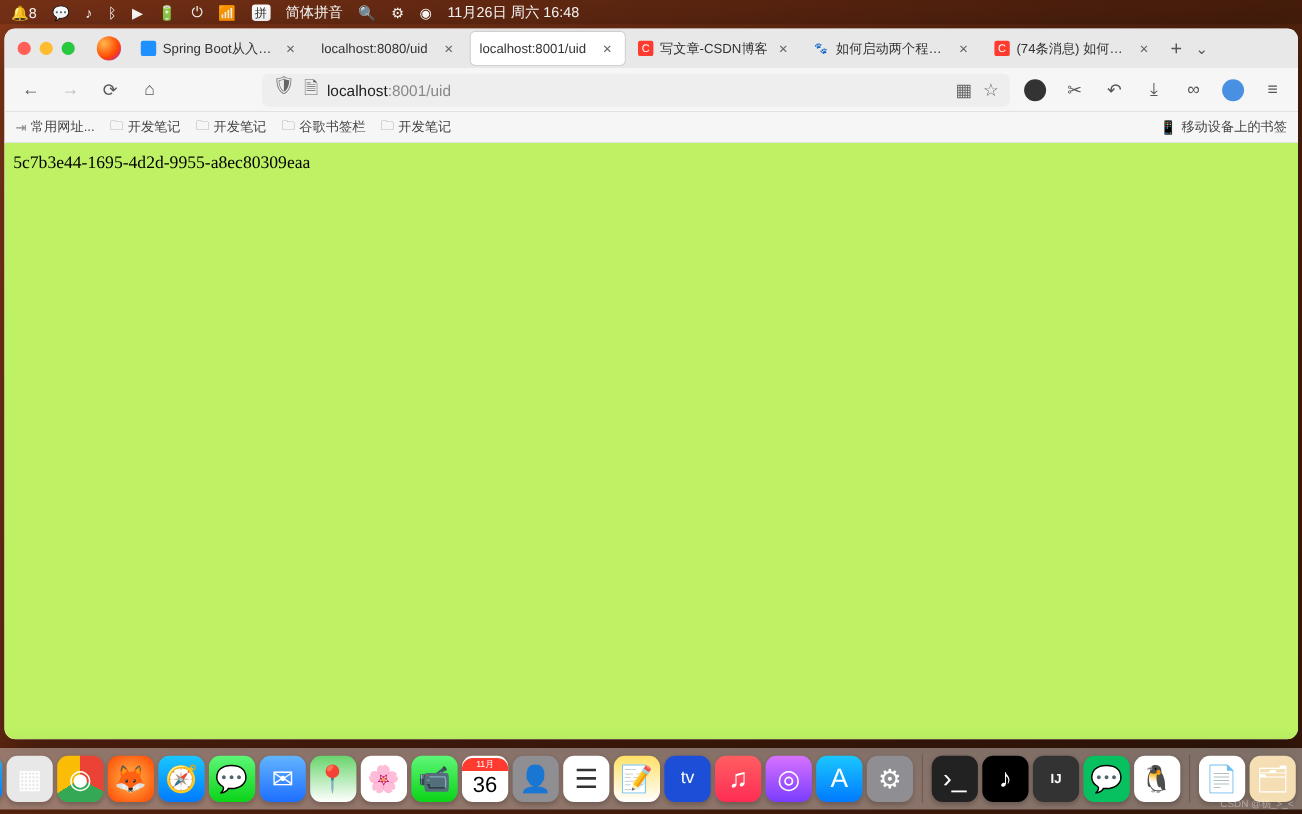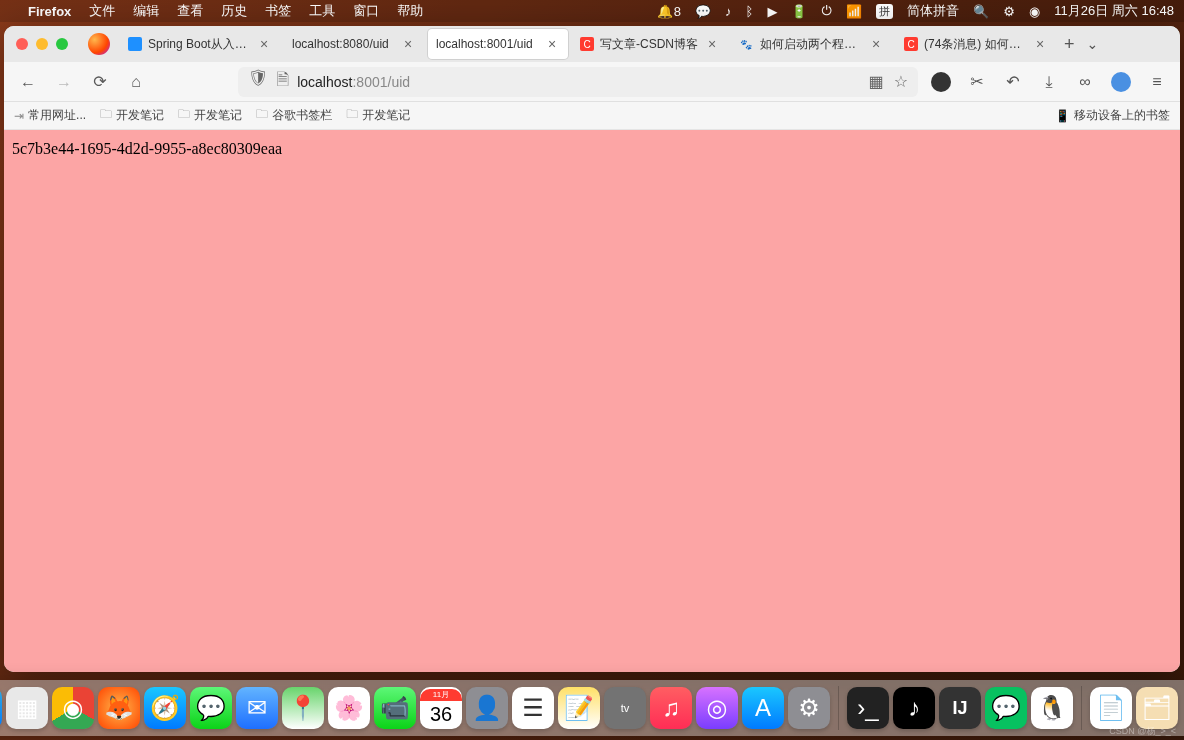--- a/index.html
+++ b/index.html
@@ -45,51 +45,39 @@
   .toolbar-icon { width: 26px; height: 26px; display: flex; align-items: center; justify-content: center; color: #555; border-radius: 4px; }
   .ext-icon { width: 20px; height: 20px; border-radius: 50%; }
 
   
   .bookmarks-bar { height: 28px; background: #f6f6f6; display: flex; align-items: center; padding: 0 10px; gap: 14px; font-size: 12px; color: #444; border-bottom: 1px solid #e5e5e5; justify-content: space-between; }
   .bm-left { display: flex; gap: 14px; align-items: center; }
   .bm-item { display: flex; align-items: center; gap: 4px; cursor: pointer; }
   .folder-icon { color: #888; }
 
   
-  .content { flex: 1; background: #fca5a5; padding: 10px 8px; }
+  .content { flex: 1; background: #bef264; padding: 10px 8px; }
   .uuid { font-family: "Times New Roman", serif; font-size: 16px; color: #000; }
 
   
   .dock-wrap { position: absolute; bottom: 4px; left: 50%; transform: translateX(-50%); }
   .dock { height: 56px; background: rgba(220,220,220,0.45); backdrop-filter: blur(6px); border-radius: 16px; display: flex; align-items: center; padding: 4px 10px; gap: 4px; box-shadow: 0 4px 20px rgba(0,0,0,0.3); }
   .dock-item { width: 42px; height: 42px; border-radius: 10px; display: flex; align-items: center; justify-content: center; font-size: 24px; color: #fff; box-shadow: 0 2px 4px rgba(0,0,0,0.2); }
   .dock-sep { width: 1px; height: 44px; background: rgba(0,0,0,0.2); margin: 0 4px; }
   .calendar-icon { background: #fff; flex-direction: column; font-size: 8px; color: #d00; }
   .calendar-icon .month { background:#ff3b30; color:#fff; width:100%; text-align:center; border-radius:10px 10px 0 0; line-height:12px; }
   .calendar-icon .day { color:#000; font-size:20px; font-weight:500; line-height:26px; }
 
   
   .watermark { position: absolute; right: 8px; bottom: 2px; font-size: 9px; color: rgba(255,255,255,0.4); text-align: center; }
 </style>
 </head>
 <body>
 
 <div class="menubar">
-  <div class="menubar-left">
-    <span class="apple-logo"></span>
-    <span class="menubar-item menubar-app">Firefox</span>
-    <span class="menubar-item">文件</span>
-    <span class="menubar-item">编辑</span>
-    <span class="menubar-item">查看</span>
-    <span class="menubar-item">历史</span>
-    <span class="menubar-item">书签</span>
-    <span class="menubar-item">工具</span>
-    <span class="menubar-item">窗口</span>
-    <span class="menubar-item">帮助</span>
-  </div>
   <div class="menubar-right">
     <span class="status-icon">🔔<span>8</span></span>
     <span class="status-icon">💬</span>
     <span class="status-icon">♪</span>
     <span class="status-icon">ᛒ</span>
     <span class="status-icon">▶</span>
     <span class="status-icon">🔋</span>
     <span class="status-icon">⏻</span>
     <span class="status-icon">📶</span>
     <span class="status-icon" style="background:#fff;color:#333;padding:0 3px;border-radius:3px;font-size:11px">拼</span>
@@ -227,29 +215,29 @@
     <div class="dock-item" style="background:linear-gradient(#68d46b,#fff)">📍</div>
     <div class="dock-item" style="background:#fff">🌸</div>
     <div class="dock-item" style="background:linear-gradient(#5df777,#0bd318)">📹</div>
     <div class="dock-item calendar-icon">
         <div class="month">11月</div>
         <div class="day">36</div>
       </div>
     <div class="dock-item" style="background:#8e8e93">👤</div>
     <div class="dock-item" style="background:#fff;color:#333">☰</div>
     <div class="dock-item" style="background:linear-gradient(#ffe066,#fff)">📝</div>
-    <div class="dock-item" style="background:#737373;font-size:11px">tv</div>
+    <div class="dock-item" style="background:#1d4ed8;font-size:16px">tv</div>
     <div class="dock-item" style="background:linear-gradient(#ff5e62,#ff2d55)">♫</div>
     <div class="dock-item" style="background:linear-gradient(#d772ff,#7a3dff)">◎</div>
     <div class="dock-item" style="background:linear-gradient(#1ac7ff,#007aff)">A</div>
     <div class="dock-item" style="background:#8e8e93">⚙</div>
     <div class="dock-sep"></div>
     <div class="dock-item" style="background:#222">›_</div>
     <div class="dock-item" style="background:#000">♪</div>
-    <div class="dock-item" style="background:#333;font-size:18px;font-weight:bold">IJ</div>
+    <div class="dock-item" style="background:#333;font-size:12px;font-weight:bold">IJ</div>
     <div class="dock-item" style="background:#07c160">💬</div>
     <div class="dock-item" style="background:#fff">🐧</div>
     <div class="dock-sep"></div>
     <div class="dock-item" style="background:#fff;color:#888">📄</div>
     <div class="dock-item" style="background:#f5deb3">🗂</div>
     <div class="dock-item" style="background:transparent;box-shadow:none">🗑</div>
   </div>
 </div>
 
 <div class="watermark">CSDN @杨_&gt;_&lt;</div>

